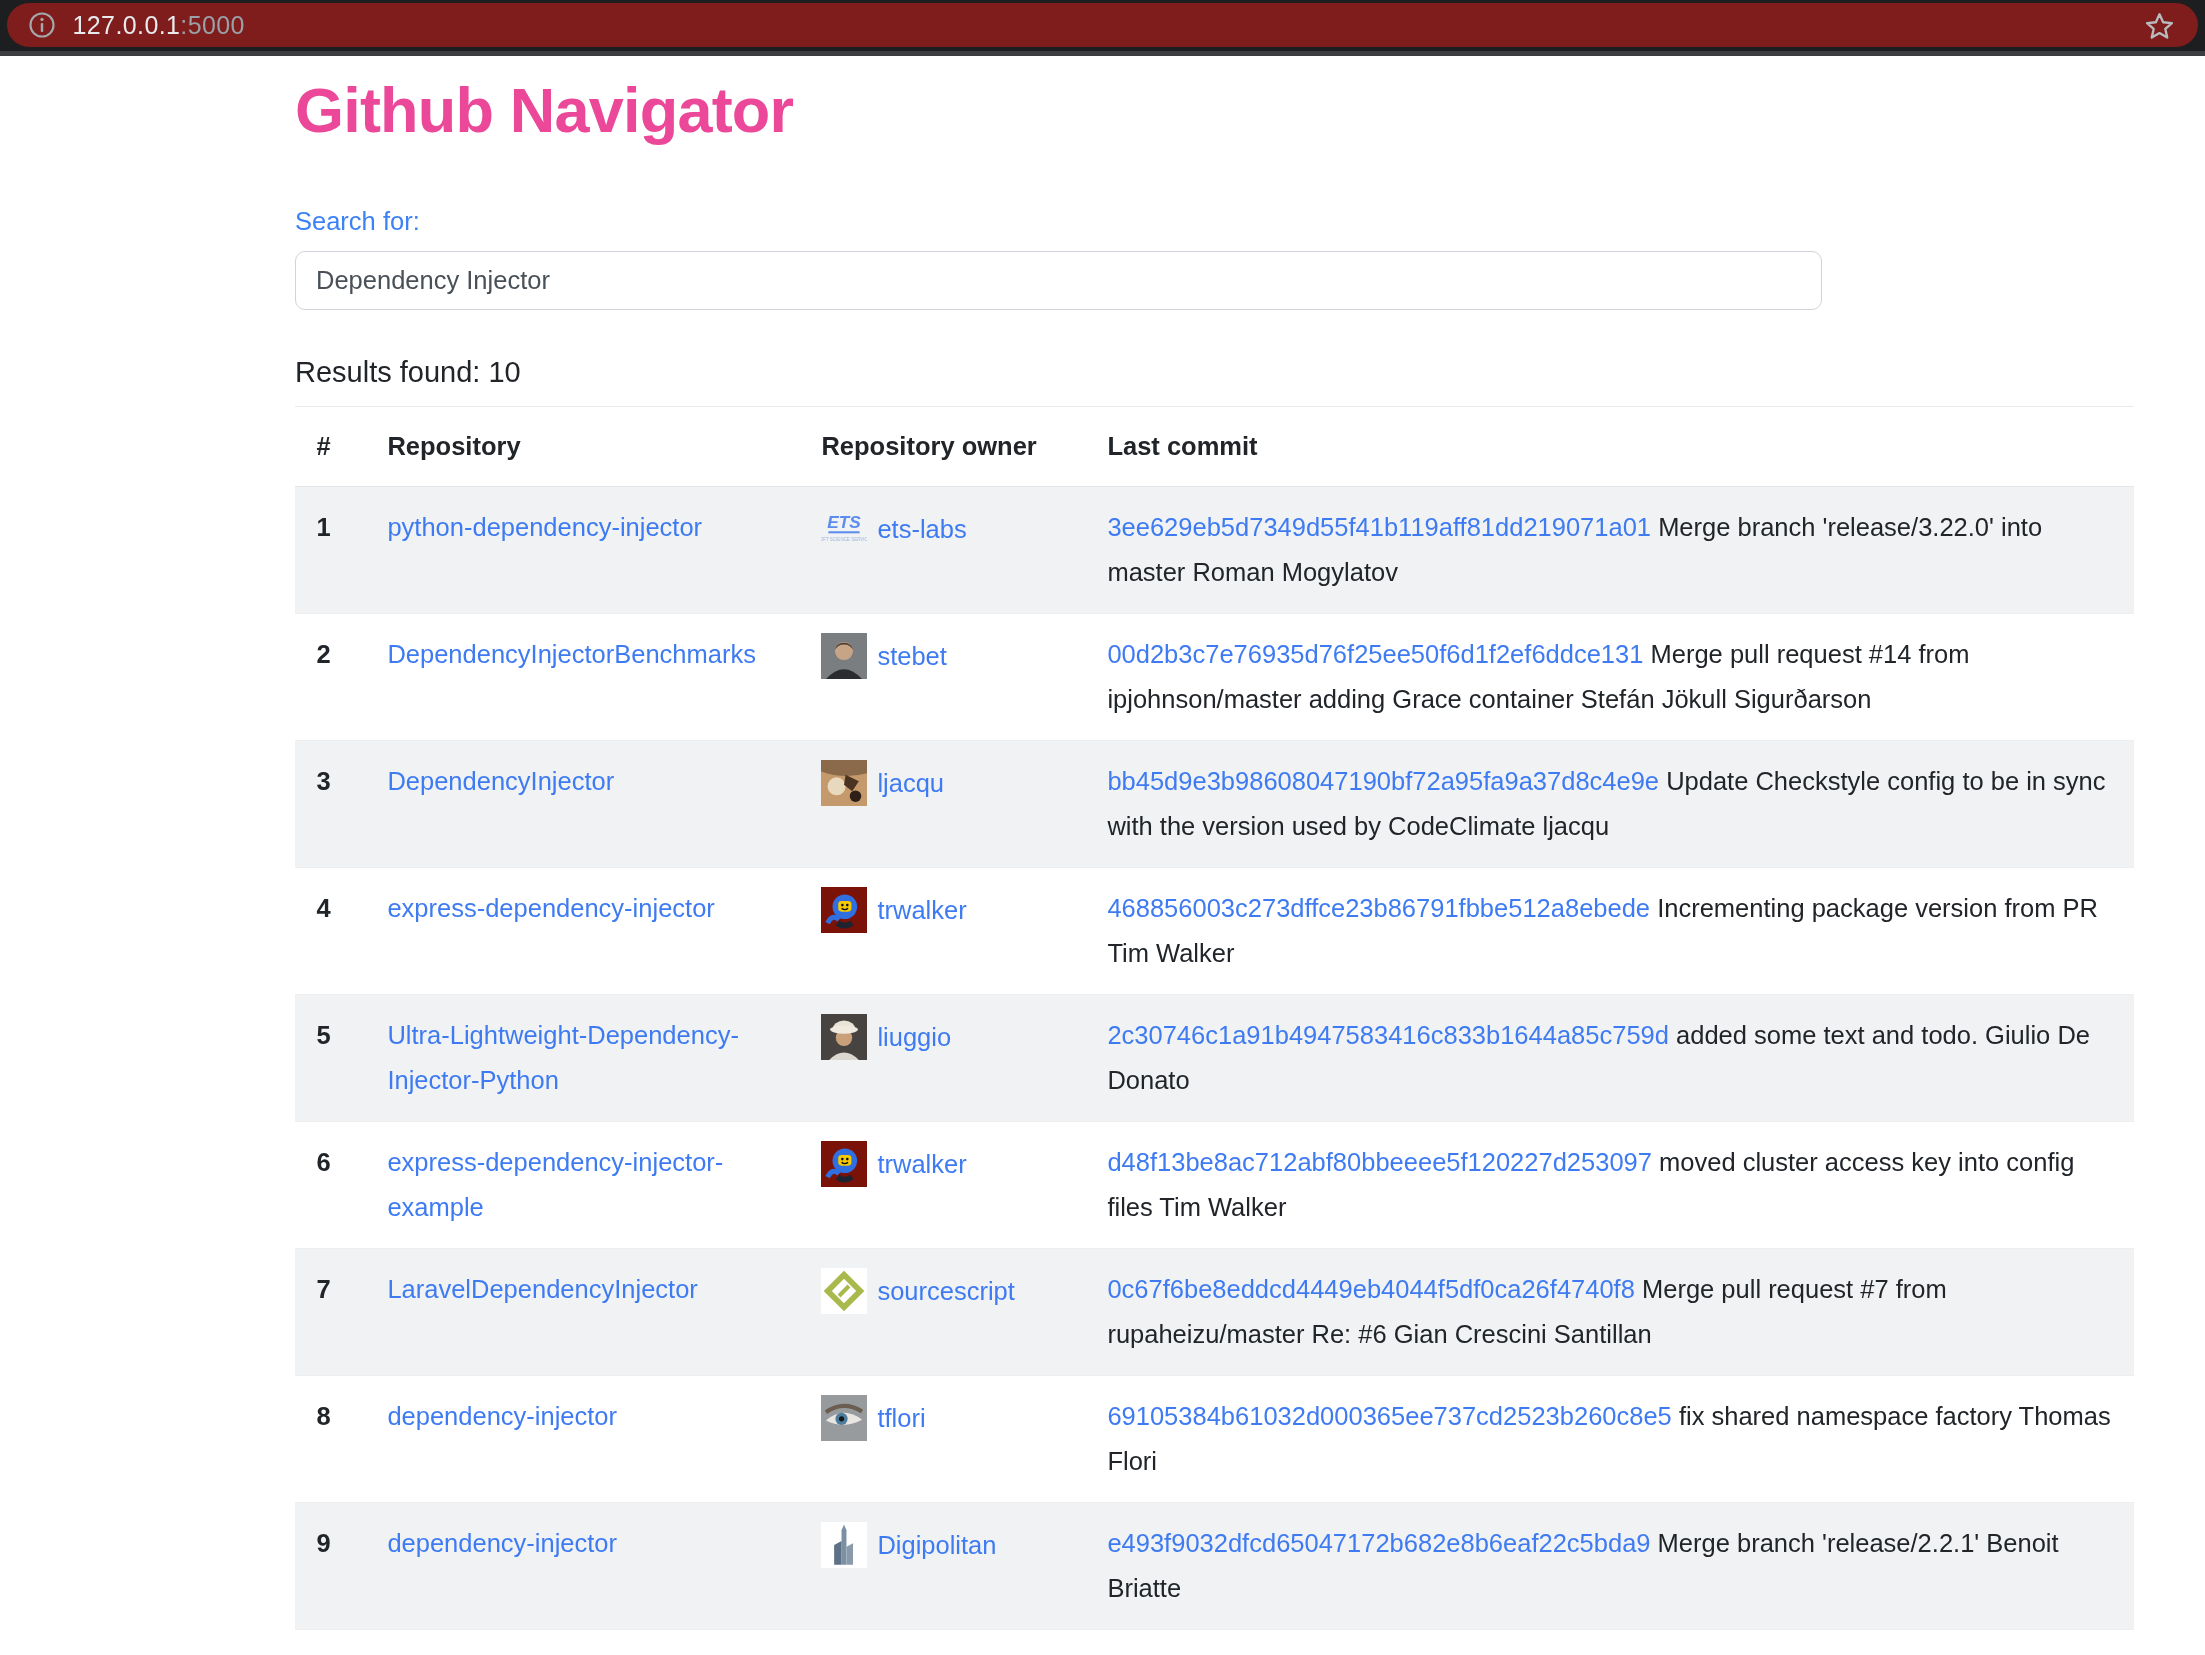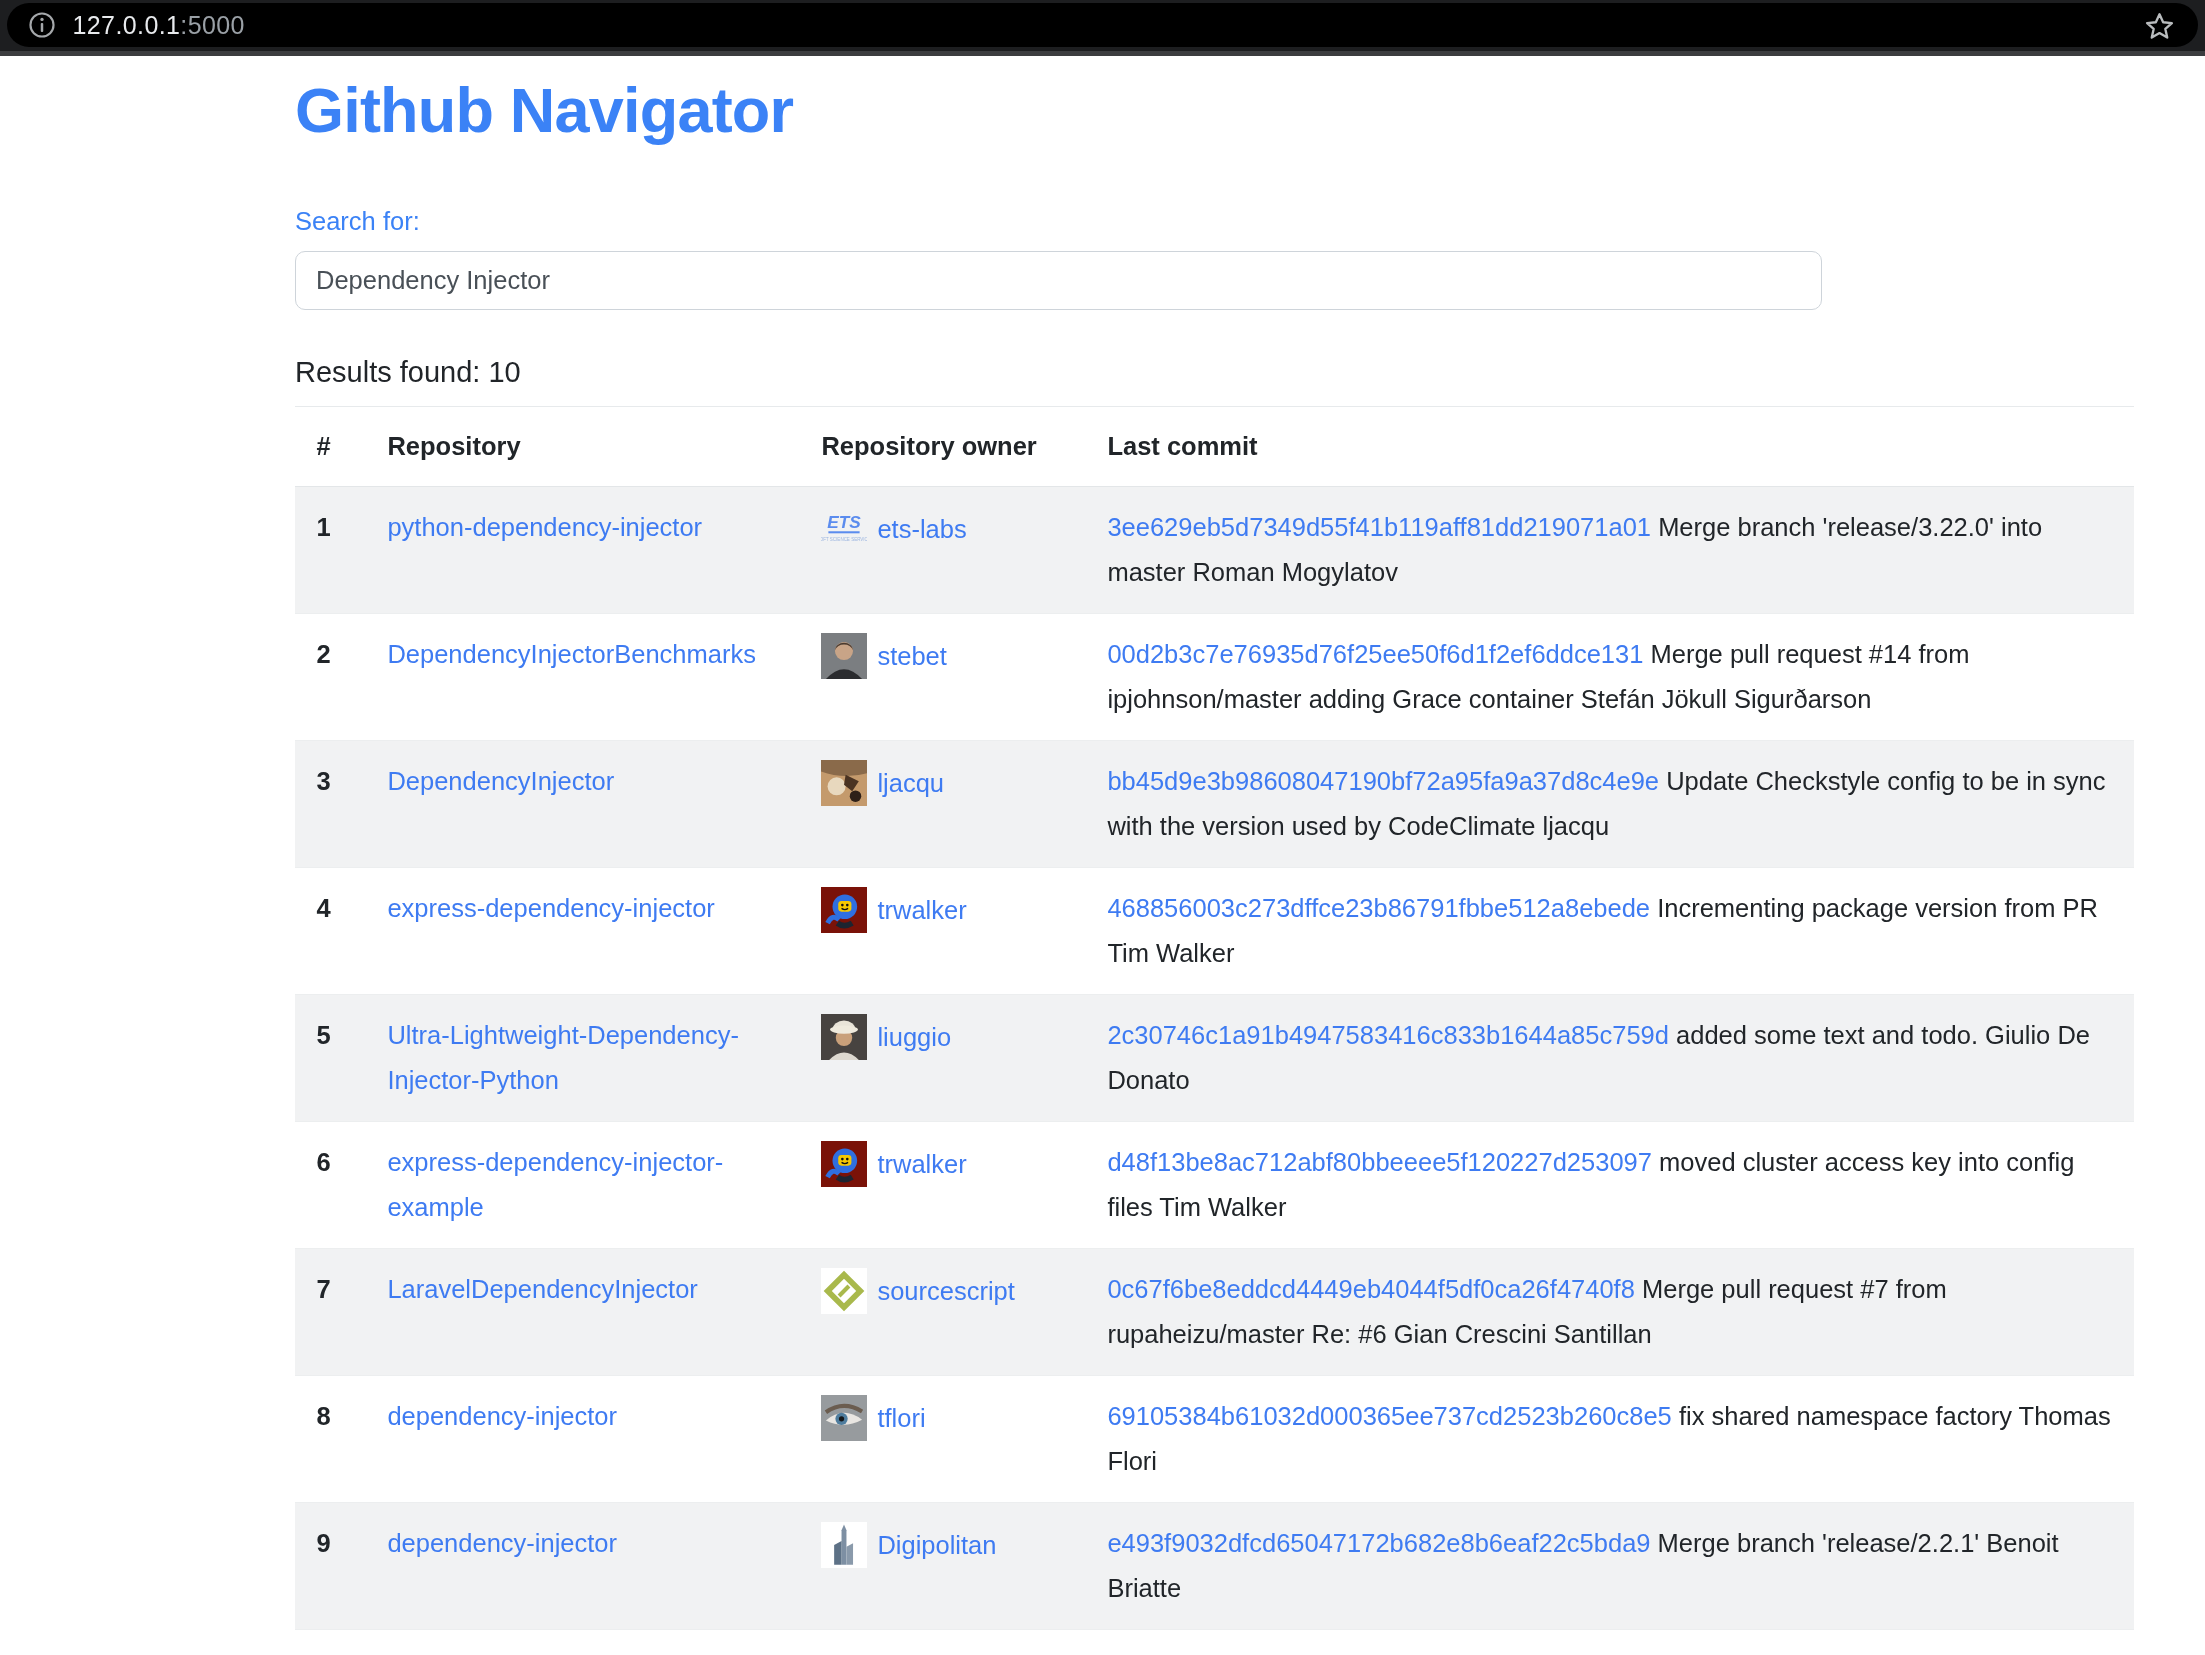--- a/index.html
+++ b/index.html
@@ -19,21 +19,21 @@
     background: #1d1e20;
   }
   .browser-bar-divider {
     height: 5px;
     background: #3c3d40;
   }
   .url-pill {
     position: absolute;
     left: 6.6px; right: 6.6px; top: 3.3px;
     height: 44px;
-    background: #000000;
+    background: #7f1d1d;
     border-radius: 22px;
     display: flex;
     align-items: center;
   }
   .info-icon-wrap {
     margin-left: 21.4px;
     width: 28px; height: 28px;
     display: flex; align-items: center; justify-content: center;
   }
   .url-text {
@@ -55,21 +55,21 @@
   .content {
     margin-left: 295px;
     width: 1838px;
   }
   .page-title {
     margin: 18px 0 0 0;
     font-size: 63px;
     font-weight: 700;
     letter-spacing: -0.8px;
     line-height: 1.15;
-    color: #3b82f6;
+    color: #ec4899;
   }
   .form-row {
     display: flex;
     margin-top: 61px;
   }
   .search-group { width: 1527px; }
   .limit-group  { width: 288px; margin-left: 21.4px; }
   .field-label {
     display: block;
     font-size: 25.5px;

